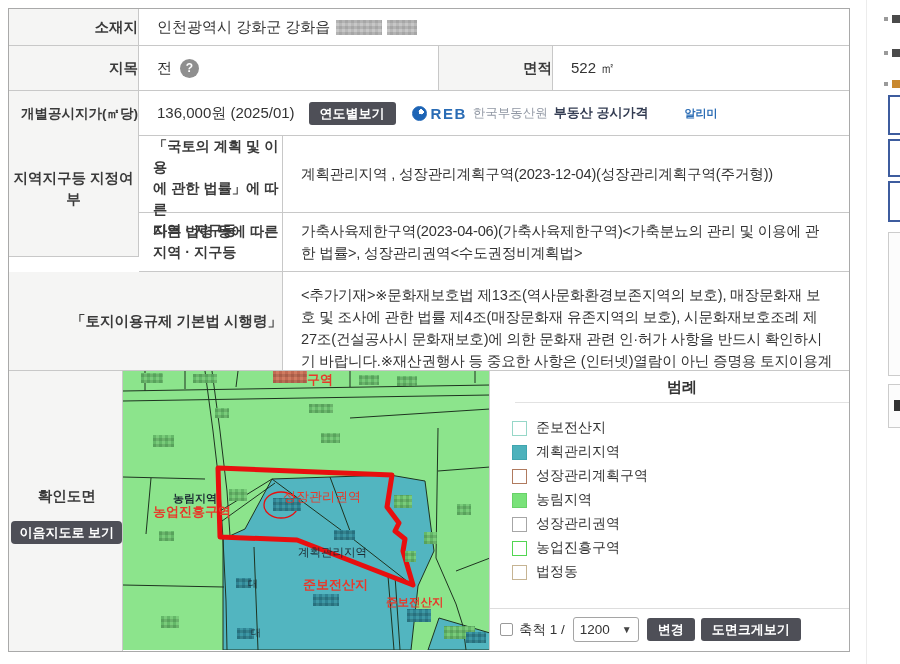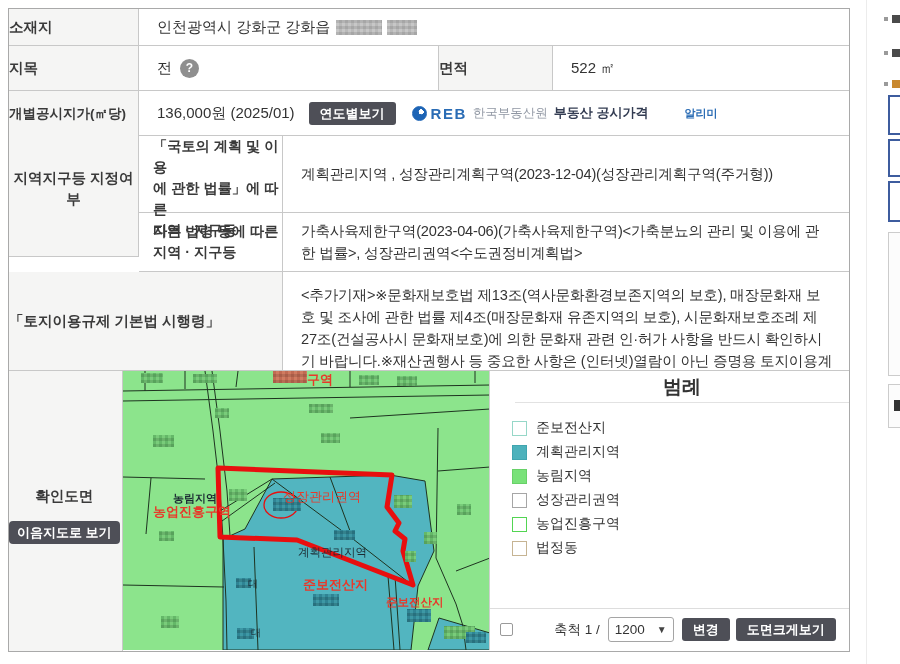--- a/index.html
+++ b/index.html
@@ -6,21 +6,21 @@
     --line:#c8c8c8; --outer:#a9a9a9; --head:#f5f5f4; --text:#333;
     --btn-dark:#4e4f57; --map-green:#8ce48c; --map-teal:#52b5c0; --map-line:#1e3320;
     --map-red:#e80f0f; --label-red:#e8392a; --reb-blue:#2a6cb5; --frag-blue:#3d5c9e;
   }
   *{margin:0;padding:0;box-sizing:border-box;}
   html,body{width:900px;height:664px;overflow:hidden;background:#fff;}
   body{font-family:"Liberation Sans","DejaVu Sans",sans-serif;color:var(--text);}
   .page{position:relative;width:900px;height:664px;}
   .tbl{position:absolute;left:8px;top:8px;width:842px;height:644px;border:1px solid var(--outer);}
   .c{position:absolute;border-right:1px solid var(--line);border-bottom:1px solid var(--line);}
-  .hd{background:var(--head);display:flex;align-items:center;justify-content:flex-start;
+  .hd{background:var(--head);display:flex;align-items:center;justify-content:flex-end;
       font-size:14.5px;font-weight:bold;color:#3a3a3a;text-align:center;line-height:21px;}
   .vl{display:flex;align-items:center;padding-left:18px;font-size:15px;}
   .txt{padding:12px 16px 12px 18px;font-size:14.6px;line-height:22px;letter-spacing:-0.2px;}
   .noR{border-right:none;} .noB{border-bottom:none;}
   .blur{display:inline-block;vertical-align:middle;
     background-image:repeating-linear-gradient(0deg,rgba(0,0,0,.10) 0 3px,transparent 3px 6px),
                      repeating-linear-gradient(90deg,#c7c7c7 0 3px,#b9b9b9 3px 6px);}
   .qicon{display:inline-flex;align-items:center;justify-content:center;width:19px;height:19px;
     border-radius:50%;background:#8f8f8f;color:#fff;font-size:12px;font-weight:bold;margin-left:8px;cursor:pointer;}
   .btn-dark{display:inline-block;background:var(--btn-dark);color:#fff;font-size:13px;font-weight:bold;
@@ -39,21 +39,21 @@
   .red{color:var(--label-red);} .dark{color:#1c2b33;}
   .blur-g,.blur-t,.blur-r{position:absolute;}
   .blur-g{background-image:repeating-linear-gradient(0deg,rgba(0,0,0,.12) 0 3px,transparent 3px 6px),
     repeating-linear-gradient(90deg,#64b868 0 3px,#79cc7a 3px 6px);}
   .blur-t{background-image:repeating-linear-gradient(0deg,rgba(0,0,0,.15) 0 3px,transparent 3px 6px),
     repeating-linear-gradient(90deg,#2f8494 0 3px,#3d98a5 3px 6px);}
   .blur-r{background-image:repeating-linear-gradient(0deg,rgba(0,0,0,.12) 0 3px,transparent 3px 6px),
     repeating-linear-gradient(90deg,#c06a52 0 3px,#d07b60 3px 6px);}
   
   .legend{position:absolute;left:367px;top:0;width:359px;height:279px;background:#fff;}
-  .lg-title{height:32px;line-height:32px;text-align:center;font-size:19px;font-weight:bold;
+  .lg-title{height:32px;line-height:32px;text-align:center;font-size:15px;font-weight:bold;
     border-bottom:1px solid #e2e2e2;margin-left:25px;}
   .lg-items{padding:13px 0 0 22px;}
   .lg-item{display:flex;align-items:center;height:24px;font-size:14px;color:#333;}
   .sw{width:15px;height:15px;border:1px solid #999;margin-right:9px;flex:0 0 auto;}
   .ctrlbar{position:absolute;left:0;right:0;top:237px;height:42px;border-top:1px solid #ddd;
     display:flex;align-items:center;padding-left:10px;font-size:13.5px;color:#333;}
   .cb{width:13px;height:13px;border:1px solid #9a9a9a;border-radius:2px;background:#fff;margin-right:6px;cursor:pointer;flex:0 0 auto;}
   .sel{display:inline-flex;align-items:center;justify-content:space-between;width:66px;height:25px;
     border:1px solid #a5a5a5;border-radius:3px;background:#fff;padding:0 6px;margin:0 8px;font-size:13.5px;cursor:pointer;}
   .chev{font-size:10px;color:#444;}
@@ -229,40 +229,44 @@
         <div class="lg-items">
           <div class="lg-item">
               <span class="sw" style="background: rgb(255, 255, 255); border-color: rgb(150, 215, 200);"></span>
               <span>준보전산지</span>
             </div>
           <div class="lg-item">
               <span class="sw" style="background: rgb(77, 178, 188); border-color: rgb(64, 165, 175);"></span>
               <span>계획관리지역</span>
             </div>
           <div class="lg-item">
+              <span class="sw" style="background: rgb(255, 255, 255); border-color: rgb(176, 122, 94);"></span>
+              <span>성장관리계획구역</span>
+            </div>
+          <div class="lg-item">
               <span class="sw" style="background: rgb(121, 226, 121); border-color: rgb(104, 209, 104);"></span>
               <span>농림지역</span>
             </div>
           <div class="lg-item">
               <span class="sw" style="background: rgb(255, 255, 255); border-color: rgb(166, 166, 166);"></span>
               <span>성장관리권역</span>
             </div>
           <div class="lg-item">
               <span class="sw" style="background: rgb(255, 255, 255); border-color: rgb(82, 213, 82);"></span>
               <span>농업진흥구역</span>
             </div>
           <div class="lg-item">
               <span class="sw" style="background: rgb(255, 255, 255); border-color: rgb(198, 180, 147);"></span>
               <span>법정동</span>
             </div>
         </div>
 
         <div class="ctrlbar">
           <span class="cb"></span>
-          <span style="margin-left:35px;">축척 1 /</span>
+          <span style="margin-left:0;">축척 1 /</span>
           <span class="sel">
             <span>1200</span>
             <span class="chev">▼</span>
           </span>
           <button class="btn-dark">변경</button>
           <button class="btn-dark" style="margin-left:6px;">도면크게보기</button>
         </div>
       </div>
     </div>
   </div>

